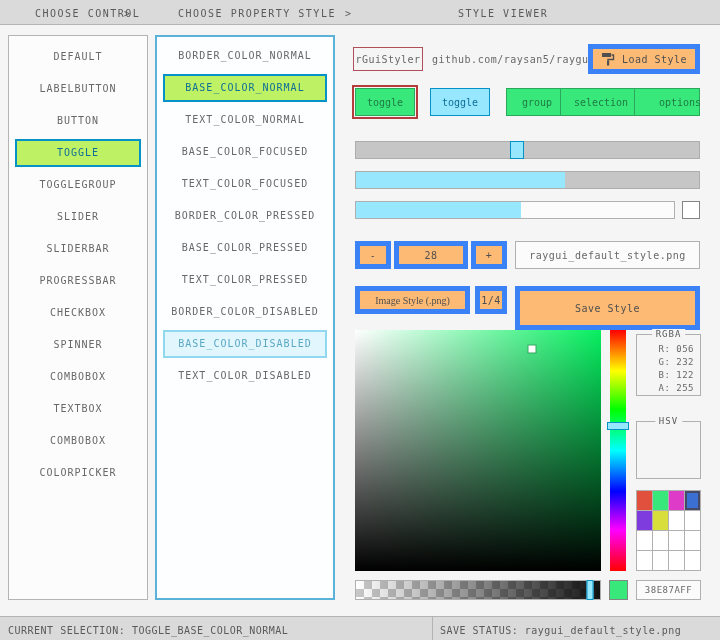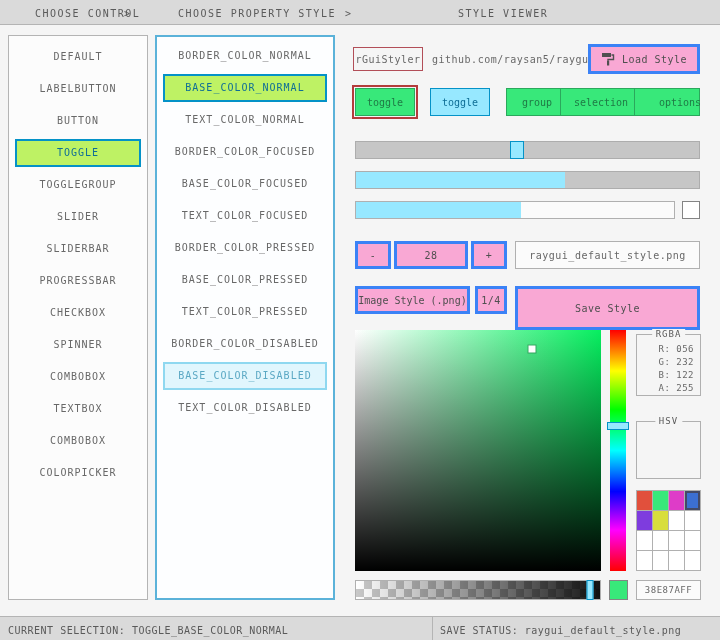--- a/index.html
+++ b/index.html
@@ -24,21 +24,21 @@
   .list-item {
     height:28px; margin:0 6px 4px 6px; line-height:24px; text-align:center;
     border:2px solid transparent; letter-spacing:1px; color:#686868; cursor:default;
     white-space:nowrap; overflow:hidden;
   }
   .list-item.selected { background:#bef264; border-color:#0492c7; color:#0f6e96; }
   .list-item.secondary { background:#e1f6fd; border-color:#8fd8f0; color:#5ba8c4; }
 
   
   .graybtn {
-    position:absolute; background:#f9a8d4; border:3px solid #3b82f6; color:#4f4f4f;
+    position:absolute; background:#fdba74; border:5px solid #3b82f6; color:#4f4f4f;
     display:flex; align-items:center; justify-content:center; letter-spacing:0.5px; cursor:default;
     white-space:nowrap;
   }
   .outlinebox { position:absolute; border:1px solid #b24e58; color:#686868;
     display:flex; align-items:center; justify-content:center; letter-spacing:0.5px; }
   .plaintext { position:absolute; white-space:nowrap; letter-spacing:0.5px; }
 
   .togglebtn { position:absolute; height:28px; display:flex; align-items:center; justify-content:center; cursor:default; }
   .togglebtn.green { background:#38e87a; border:1px solid #2ba85c; color:#1f7a45; }
   .togglebtn.blue  { background:#97e8ff; border:1px solid #0492c7; color:#0f6e96; }
@@ -115,21 +115,20 @@
   <div class="list-item">COMBOBOX</div>
   <div class="list-item">TEXTBOX</div>
   <div class="list-item">COMBOBOX</div>
   <div class="list-item">COLORPICKER</div>
 </div>
 
 <div class="panel props-panel">
   <div class="list-item">BORDER_COLOR_NORMAL</div>
   <div class="list-item selected">BASE_COLOR_NORMAL</div>
   <div class="list-item">TEXT_COLOR_NORMAL</div>
-  <div class="list-item">BORDER_COLOR_FOCUSED</div>
   <div class="list-item">BASE_COLOR_FOCUSED</div>
   <div class="list-item">TEXT_COLOR_FOCUSED</div>
   <div class="list-item">BORDER_COLOR_PRESSED</div>
   <div class="list-item">BASE_COLOR_PRESSED</div>
   <div class="list-item">TEXT_COLOR_PRESSED</div>
   <div class="list-item">BORDER_COLOR_DISABLED</div>
   <div class="list-item secondary">BASE_COLOR_DISABLED</div>
   <div class="list-item">TEXT_COLOR_DISABLED</div>
 </div>
 
@@ -165,21 +164,21 @@
 <div class="track progress" style="left:355px; top:201px; width:320px; height:18px;">
   <div class="fill" style="width: 52%;"></div>
 </div>
 <div class="checkbox" style="left:682px; top:201px; width:18px; height:18px;"></div>
 
 <div class="graybtn" style="left:355px; top:241px; width:36px; height:28px;">-</div>
 <div class="graybtn" style="left:394px; top:241px; width:74px; height:28px;">28</div>
 <div class="graybtn" style="left:471px; top:241px; width:36px; height:28px;">+</div>
 <div class="textbox" style="left:515px; top:241px; width:185px; height:28px;">raygui_default_style.png</div>
 
-<div class="graybtn" style="left:355px; top:286px; width:115px; height:28px; letter-spacing:0;">Image Style (.png)</div>
+<div class="graybtn" style="left:355px; top:286px; width:115px; height:28px; letter-spacing:0;font-family:Liberation Serif, serif;">Image Style (.png)</div>
 <div class="graybtn" style="left:475px; top:286px; width:32px; height:28px;">1/4</div>
 <div class="graybtn" style="left:515px; top:286px; width:185px; height:44px;">Save Style</div>
 
 <div class="picker">
   <div class="picker-cursor" style="left: 72%; top: 8%;"></div>
 </div>
 <div class="huebar">
   <div class="hue-handle" style="top: 39.7%;"></div>
 </div>
 

